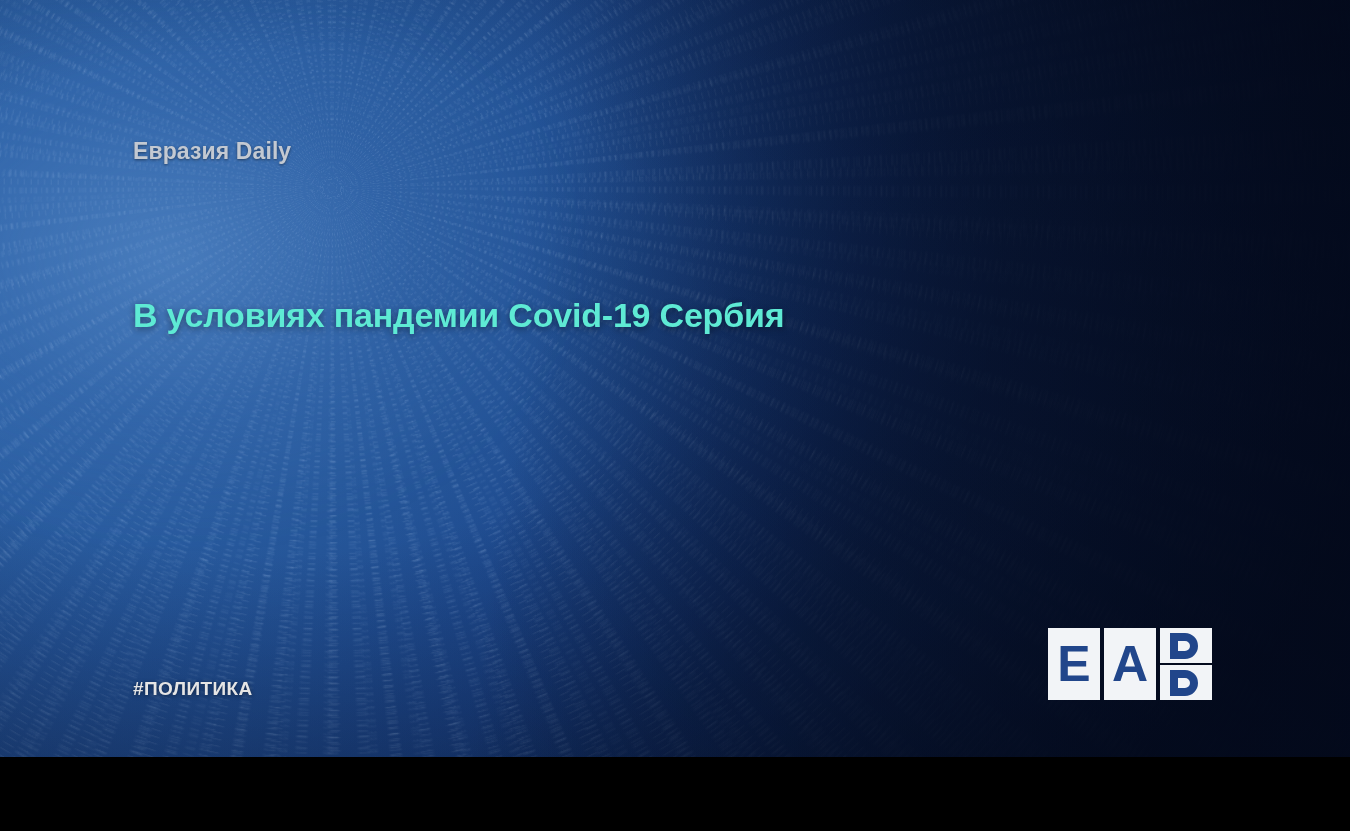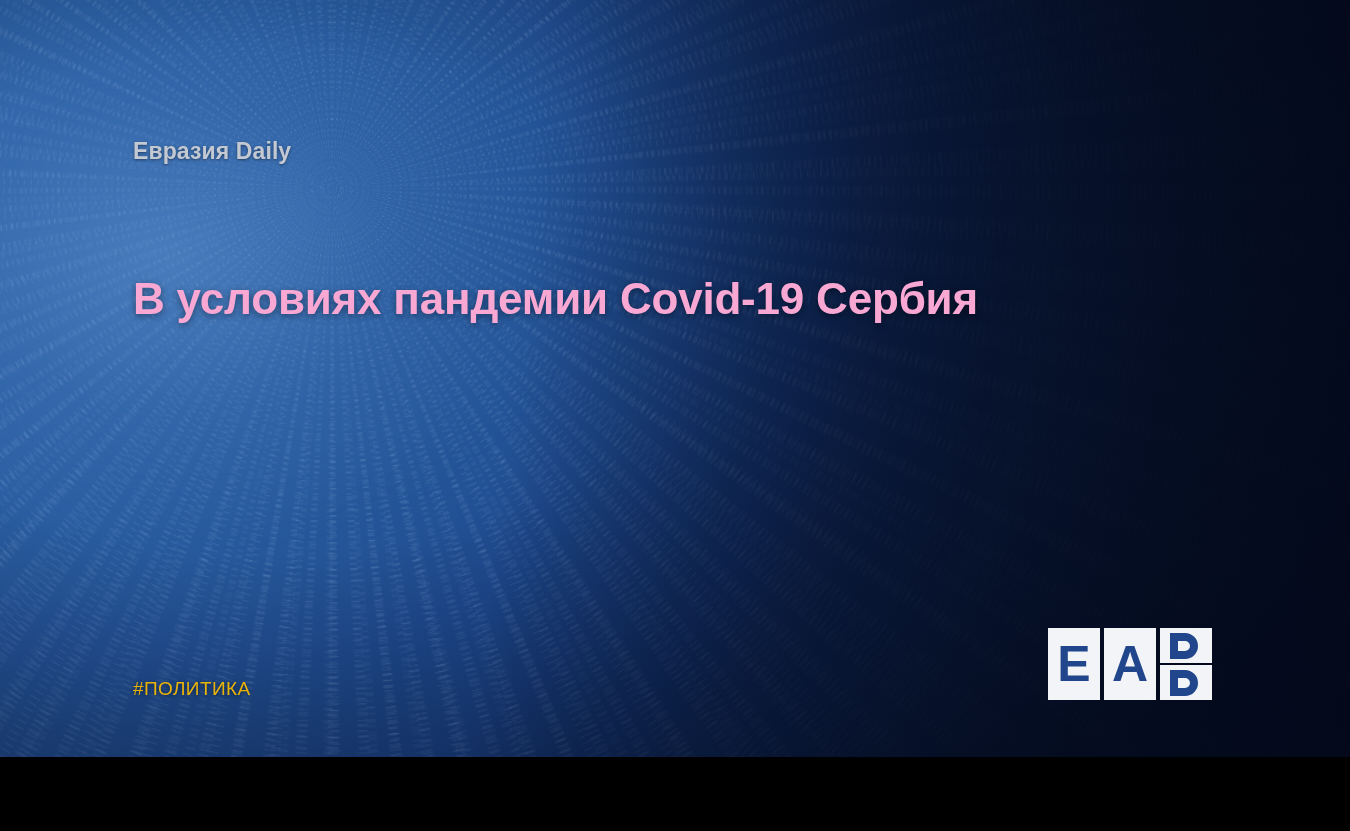--- a/index.html
+++ b/index.html
@@ -128,40 +128,40 @@
     font-weight: bold;
     letter-spacing: 0.1px;
     color: #c3c9d2;
     text-shadow: 0 1px 3px rgba(0,0,0,0.45);
     white-space: nowrap;
   }
 
   .headline {
     position: absolute;
     left: 133px;
-    top: 263px;
+    top: 279px;
     width: 1090px;
     margin: 0;
-    font-size: 44px;
+    font-size: 34px;
     font-weight: bold;
     line-height: 72px;
     letter-spacing: -0.2px;
-    color: #f9a8d4;
+    color: #5eead4;
     text-shadow: 0 2px 7px rgba(0,0,0,0.42);
   }
   .headline .ln { display: block; white-space: nowrap; }
 
   .tag {
     position: absolute;
     left: 133px;
     top: 678px;
     font-size: 19px;
-    font-weight: normal;
+    font-weight: bold;
     letter-spacing: 0.4px;
-    color: #eab308;
+    color: #e5e5e5;
     text-shadow: 0 1px 4px rgba(0,0,0,0.5);
     white-space: nowrap;
   }
 
   
   .logo {
     position: absolute;
     left: 1048px;
     top: 628px;
     display: flex;

